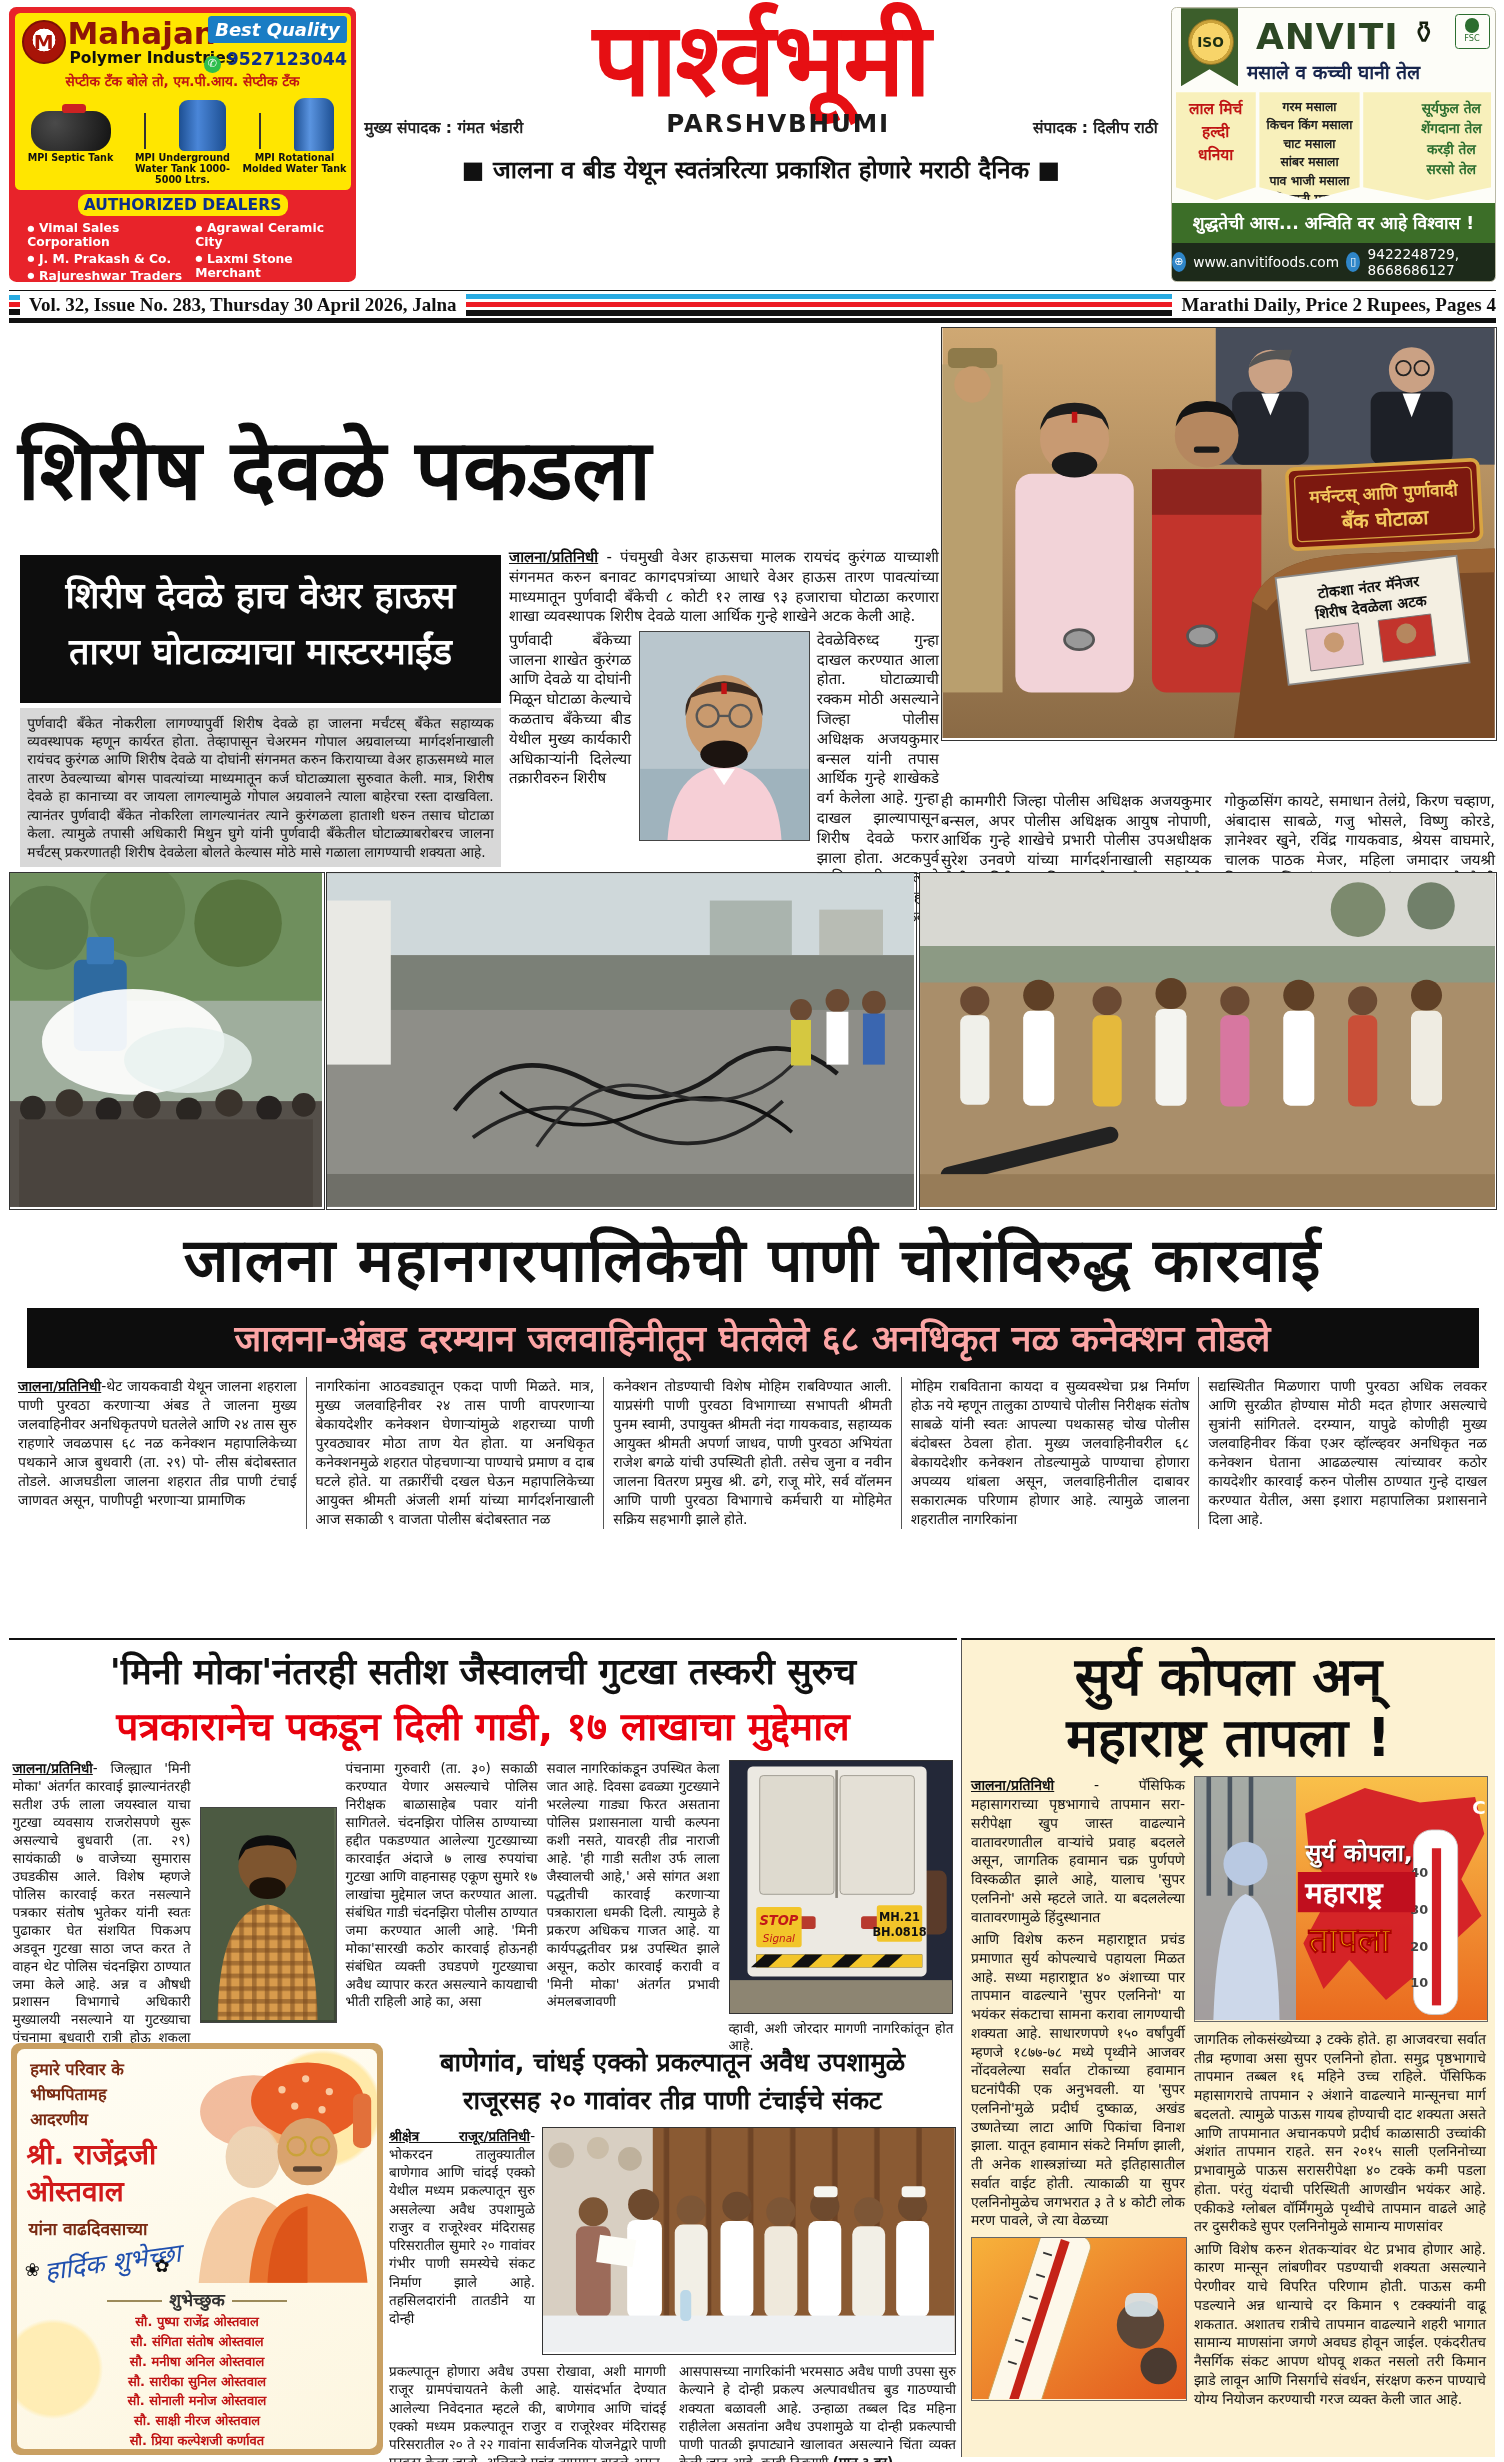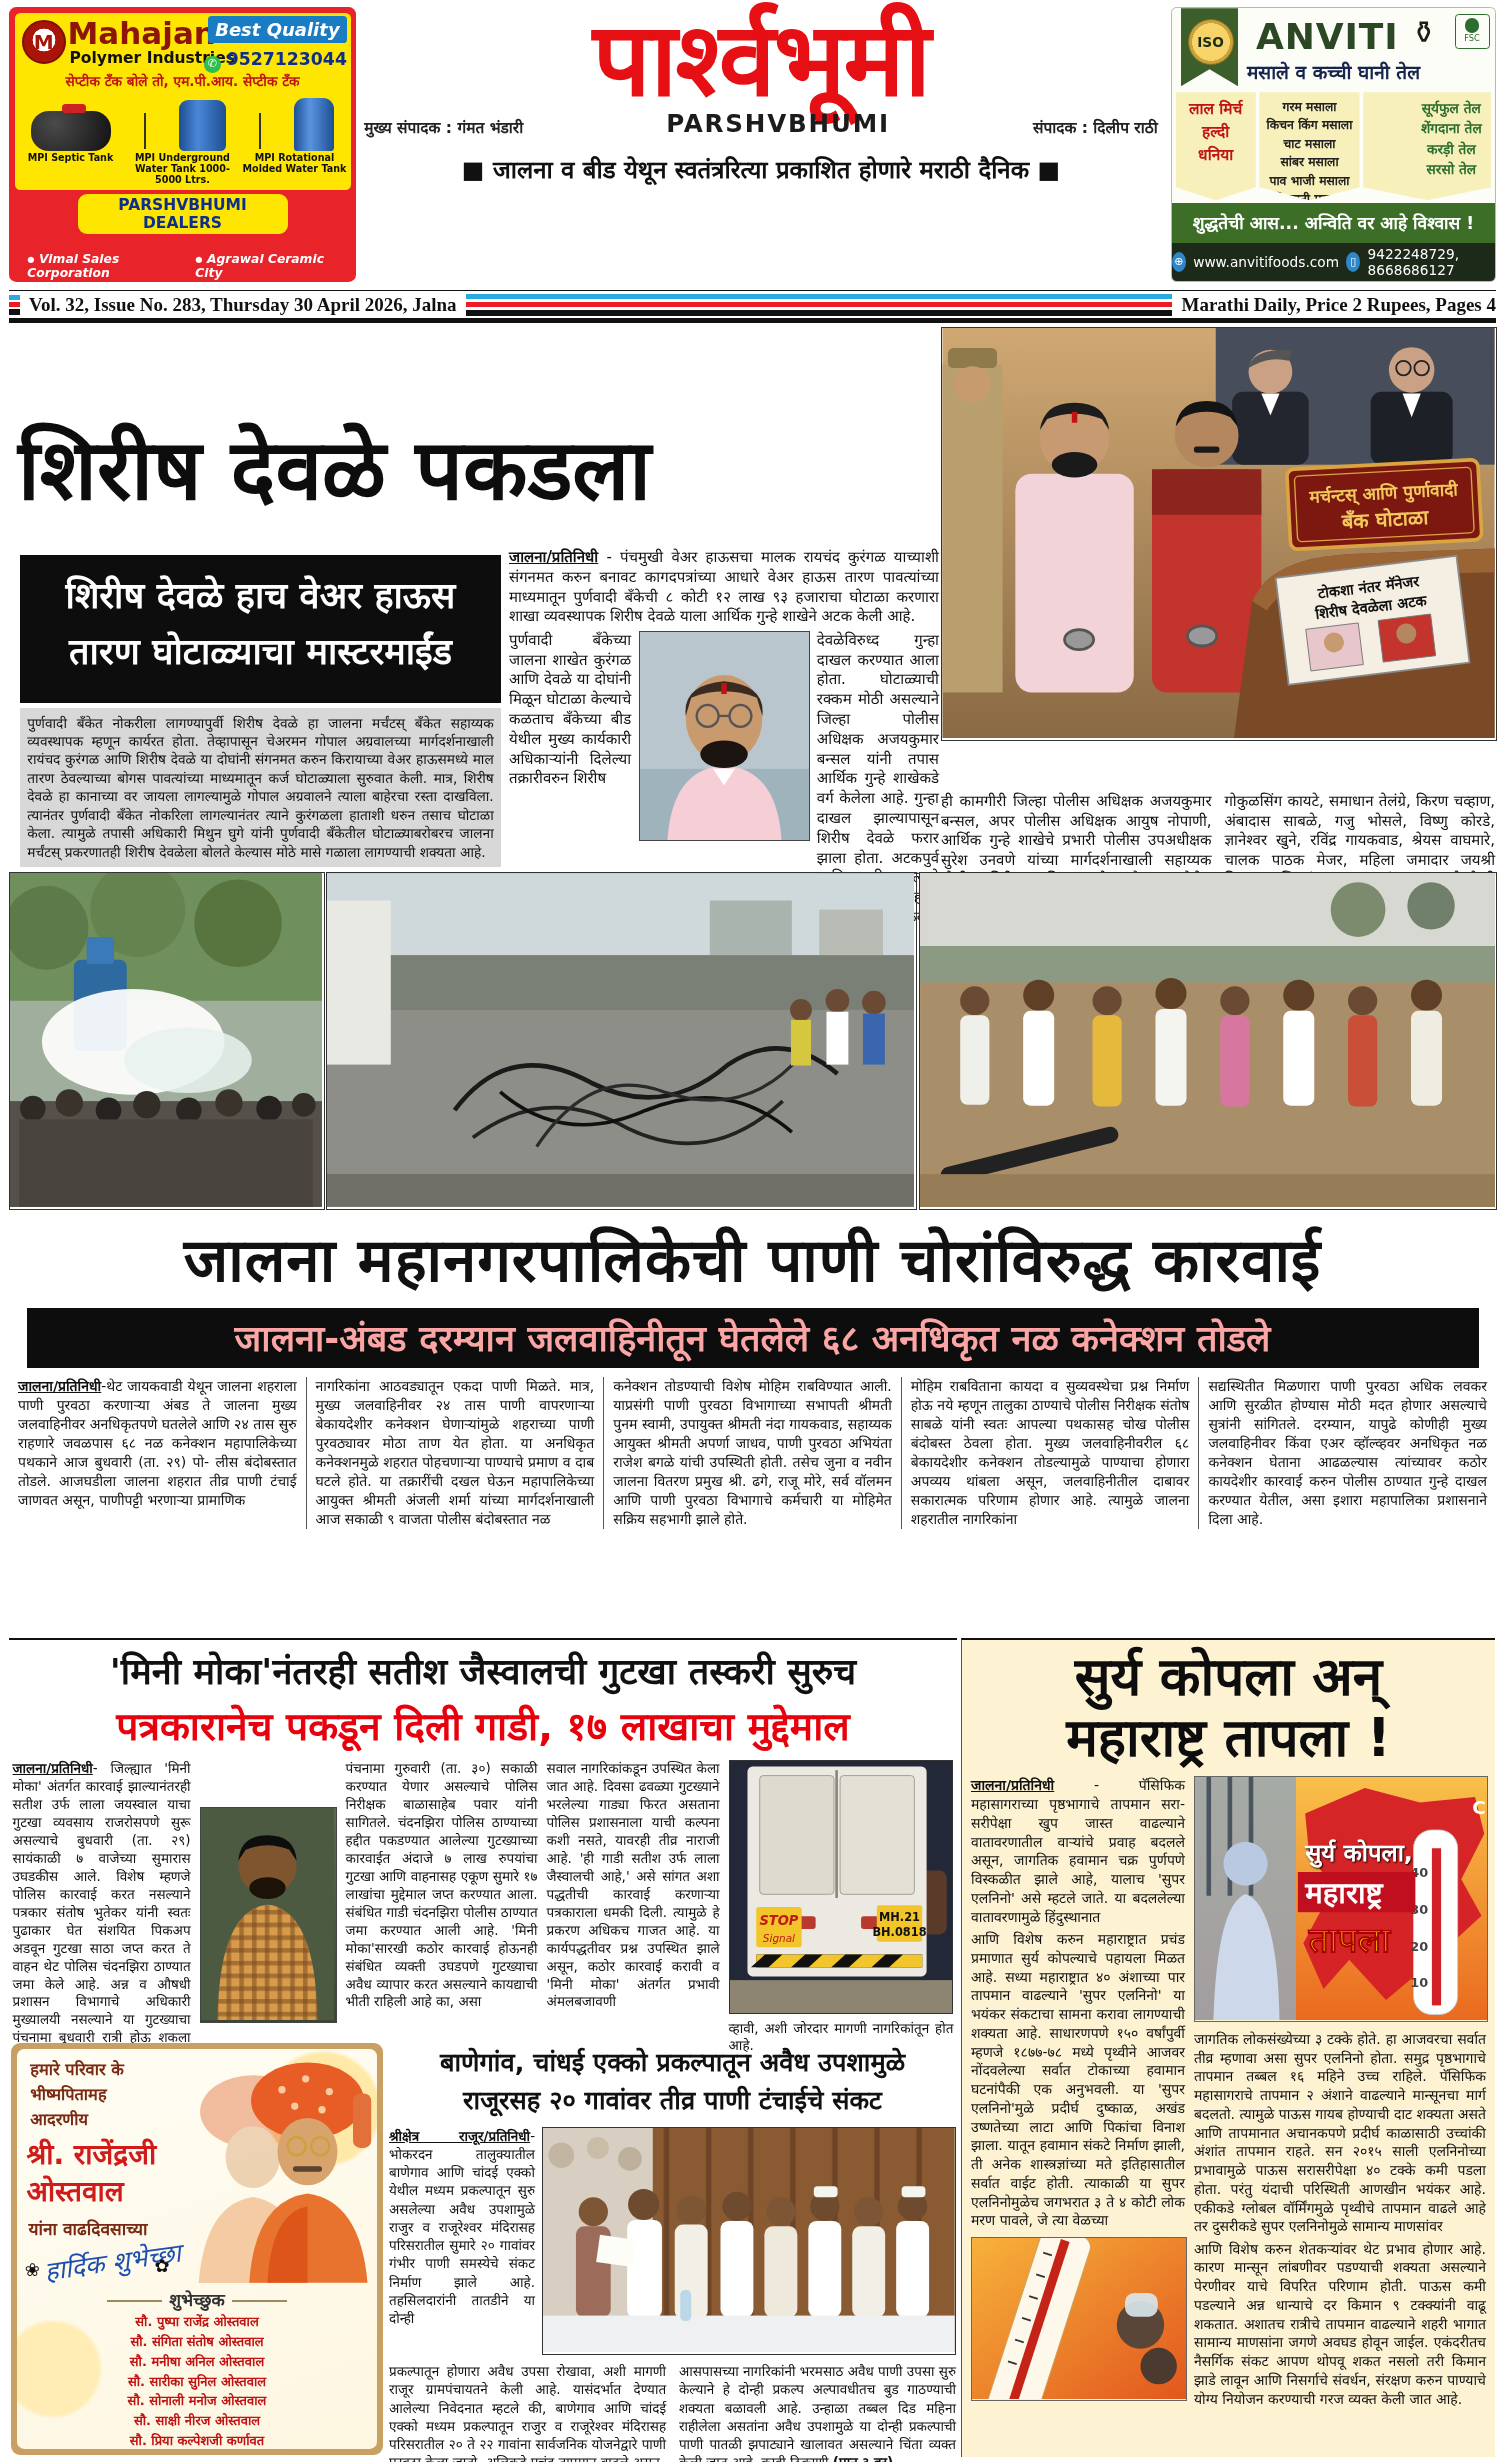--- a/index.html
+++ b/index.html
@@ -20,21 +20,21 @@
   .mj-tanks{position:absolute;left:0;right:0;top:78px;height:60px;display:flex;justify-content:space-around;align-items:flex-end;}
   .tank-sep{width:2.7px;background:#333;height:36px;align-self:flex-end;margin-bottom:1.8px;}
   .t-black{width:80px;height:40px;background:radial-gradient(circle at 30% 30%,#4a4a4a,#111);border-radius:18px;position:relative;}
   .t-black:after{content:"";position:absolute;left:31px;top:-7.3px;width:24px;height:9px;background:#c22;border-radius:3.6px;}
   .t-blue{width:47px;height:51px;background:linear-gradient(90deg,#1d4f92,#4a86d8 40%,#1d4f92);border-radius:9px 9px 5.5px 5.5px;}
   .t-blue2{width:40px;height:53px;background:linear-gradient(90deg,#1d4f92,#5a94e0 40%,#1d4f92);border-radius:11px 11px 3.6px 3.6px;}
   .mj-labels{position:absolute;left:0;right:0;top:139px;display:flex;}
   .mj-labels div{flex:1;text-align:center;font-size:9.6px;font-weight:bold;color:#111;line-height:1.15;padding:0 1.8px;}
   .mj-dealers-title{margin:4.6px auto 2.7px;background:#ffe600;color:#0d2e8a;font-weight:bold;font-size:15.5px;text-align:center;width:210px;border-radius:9px;padding:1.8px 0;}
   .mj-dealers{display:flex;color:#fff;font-size:12.3px;font-weight:bold;}
-  .mj-dealers ul{list-style:none;margin:13px 0 0;padding:0 0 0 12.8px;flex:1;font-style:italic;}
+  .mj-dealers ul{list-style:none;margin:0 0 0;padding:0 0 0 12.8px;flex:1;}
   .mj-dealers li{margin:2.7px 0;}
   .mj-dealers li:before{content:"●";font-size:8.2px;margin-right:4.6px;vertical-align:1.8px;}
 
   
   #masthead{left:357px;top:5.5px;width:808px;height:279px;text-align:center;}
   .mast-title{font-size:102px;line-height:1.05;font-weight:bold;color:#e60f13;letter-spacing:-1.8px;}
   .mast-row{display:flex;justify-content:space-between;align-items:flex-end;margin-top:-3.6px;padding:0 7.3px;}
   .mast-ed{font-size:15.5px;font-weight:bold;color:#222;}
   .mast-latin{font-size:24.6px;font-weight:bold;letter-spacing:1.8px;color:#1c1c1c;}
   .mast-tagline{margin-top:14px;font-size:24px;font-weight:bold;color:#111;}
@@ -160,21 +160,21 @@
         <div class="t-blue"></div>
         <div class="tank-sep"></div>
         <div class="t-blue2"></div>
       </div>
       <div class="mj-labels">
         <div>MPI Septic Tank</div>
         <div>MPI Underground Water Tank 1000-5000 Ltrs.</div>
         <div>MPI Rotational Molded Water Tank</div>
       </div>
     </div>
-    <div class="mj-dealers-title">PARSHVBHUMI DEALERS</div>
+    <div class="mj-dealers-title">AUTHORIZED DEALERS</div>
     <div class="mj-dealers">
       <ul>
         <li>Vimal Sales Corporation</li>
         <li>J. M. Prakash &amp; Co.</li>
         <li>Rajureshwar Traders</li>
       </ul>
       <ul>
         <li>Agrawal Ceramic City</li>
         <li>Laxmi Stone Merchant</li>
         <li>Amba Traders</li>

